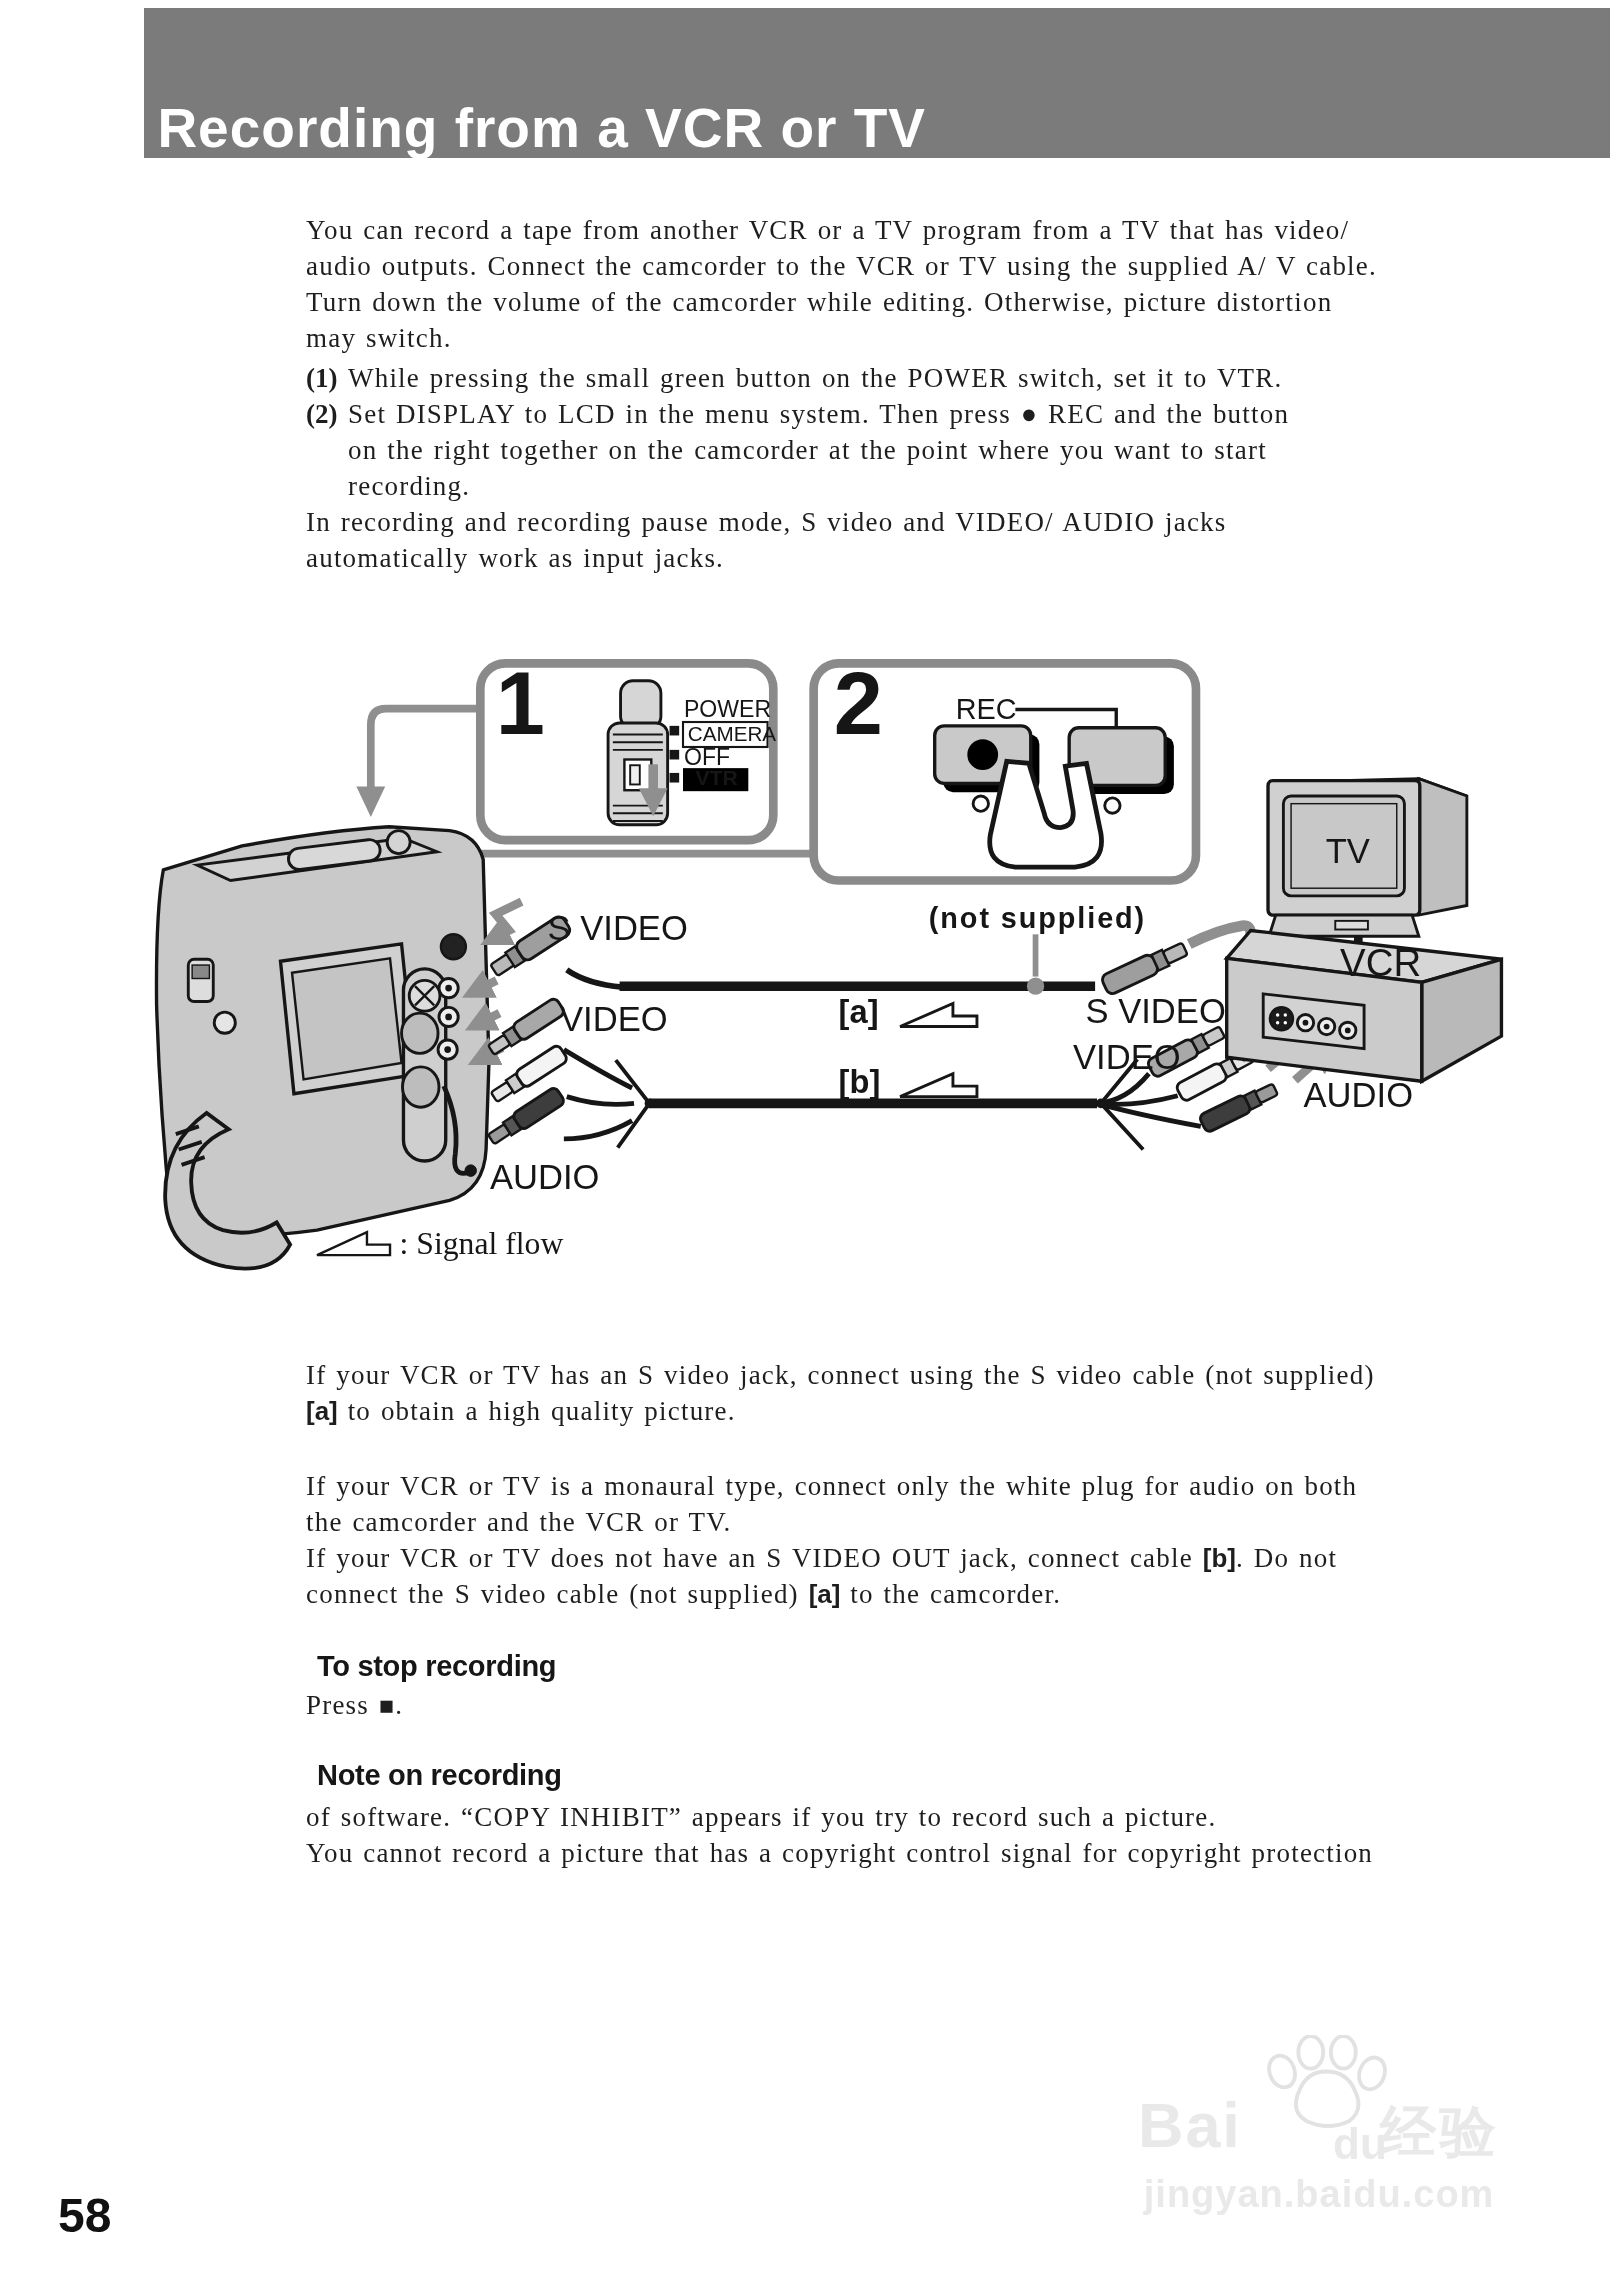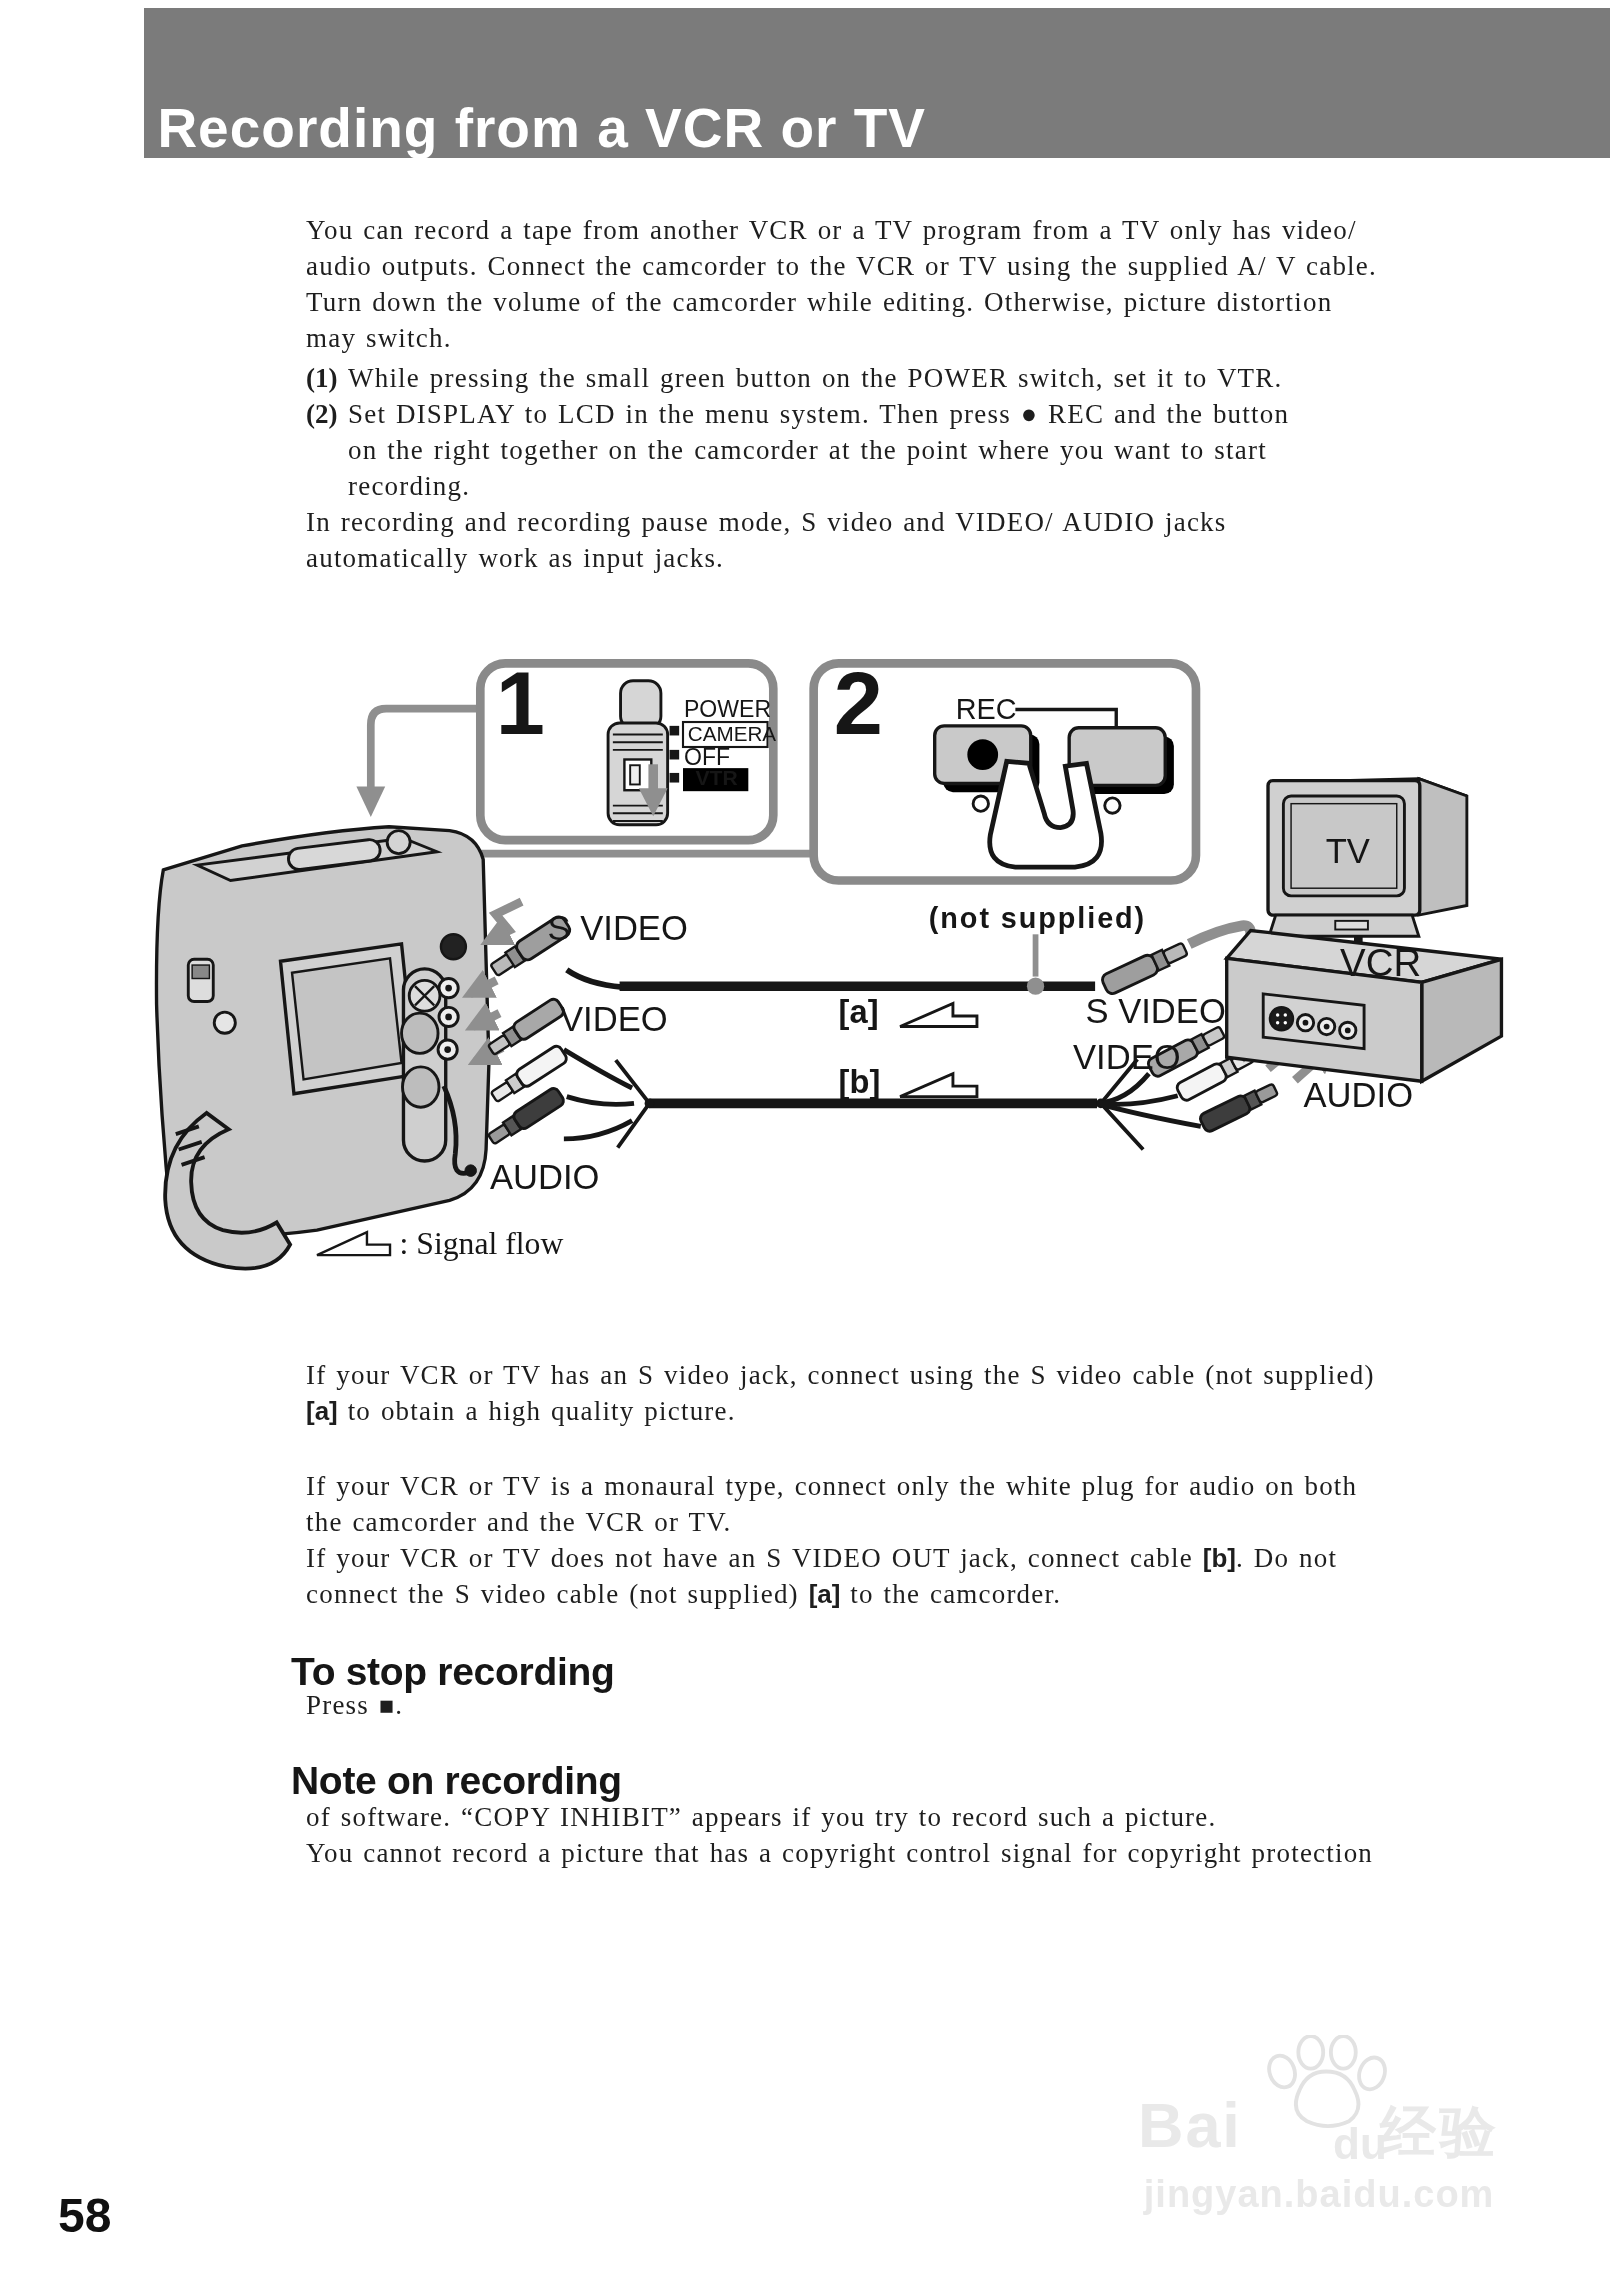--- a/index.html
+++ b/index.html
@@ -5,22 +5,22 @@
   html,body{margin:0;padding:0;background:#fff;}
   .page{position:relative;width:1610px;height:2286px;background:#ffffff;overflow:hidden;
         font-family:"Liberation Serif",serif;color:#1e1e1e;}
   .header-bar{position:absolute;left:144px;top:7.7px;right:0;height:150px;background:#7b7b7b;padding-left:28px;}
   .header-title{position:absolute;left:13.4px;top:88px;color:#ffffff;
         font-family:"Liberation Sans",sans-serif;font-weight:bold;font-size:55px;letter-spacing:1px;white-space:nowrap;}
   .tblock{position:absolute;left:306px;white-space:nowrap;font-size:27px;letter-spacing:1.2px;word-spacing:1.9px;}
   .tline{height:36px;line-height:36px;}
   .bref{font-family:"Liberation Sans",sans-serif;font-weight:bold;font-size:26px;letter-spacing:0;}
   .stepnum{font-weight:bold;display:inline-block;width:42px;letter-spacing:0;}
-  .h-sans{position:absolute;left:291px;font-family:"Liberation Sans",sans-serif;font-weight:bold;
-        font-size:39px;letter-spacing:-0.3px;white-space:nowrap;color:#161616;}
+  .h-sans{position:absolute;left:317px;font-family:"Liberation Sans",sans-serif;font-weight:bold;
+        font-size:29px;letter-spacing:-0.3px;white-space:nowrap;color:#161616;}
   .diagram-svg{position:absolute;left:0;top:596px;width:1610px;height:692px;}
   .footer-num{position:absolute;left:58px;top:2188px;font-family:"Liberation Sans",sans-serif;
         font-weight:bold;font-size:48px;color:#111;}
   .wm{position:absolute;left:1138px;top:2035px;width:403px;height:202px;color:#e9e9e9;
       font-family:"Liberation Sans",sans-serif;font-weight:bold;}
   .wm-bai{position:absolute;left:0;top:54px;font-size:63px;letter-spacing:1.9px;}
   .wm-du{position:absolute;left:169px;top:84px;font-size:44px;margin-left:26px;}
   .wm-cn{position:absolute;left:242px;top:60px;font-size:56px;letter-spacing:3.8px;}
   .wm-url{position:absolute;left:5.8px;top:138px;font-size:38px;letter-spacing:1px;}
   svg text{font-family:"Liberation Sans",sans-serif;fill:#161616;}
@@ -31,21 +31,21 @@
 </head>
 <body>
 
 <div class="page">
 
   <div class="header-bar">
     <div class="header-title">Recording from a VCR or TV</div>
   </div>
 
   <div class="tblock" style="top:212px">
-    <div class="tline">You can record a tape from another VCR or a TV program from a TV only has video/</div>
+    <div class="tline">You can record a tape from another VCR or a TV program from a TV that has video/</div>
     <div class="tline">audio outputs. Connect the camcorder to the VCR or TV using the supplied A/ V cable.</div>
     <div class="tline">Turn down the volume of the camcorder while editing. Otherwise, picture distortion</div>
     <div class="tline">may switch.</div>
   </div>
 
   <div class="tblock" style="top:360px">
     <div class="tline"><span class="stepnum">(1)</span><span>While pressing the small green button on the POWER switch, set it to VTR.</span></div>
     <div class="tline"><span class="stepnum">(2)</span><span>Set DISPLAY to LCD in the menu system. Then press ● REC and the button</span></div>
     <div class="tline" style="padding-left:42px">on the right together on the camcorder at the point where you want to start</div>
     <div class="tline" style="padding-left:42px">recording.</div>

